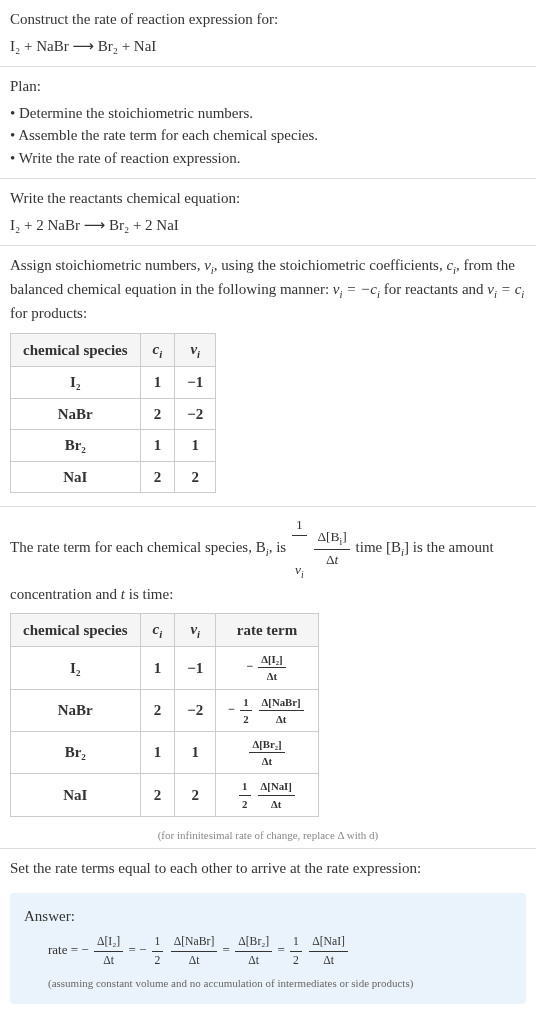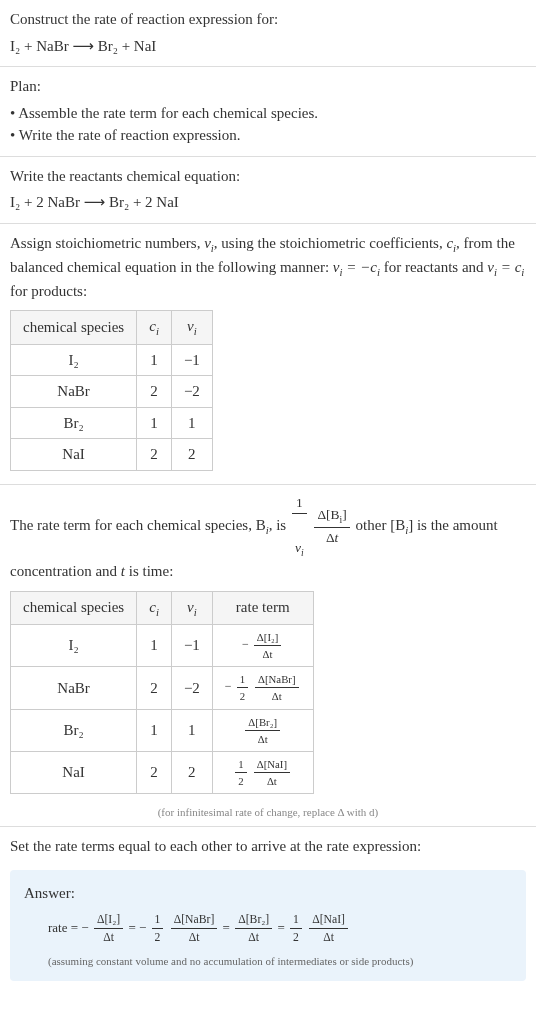--- a/index.html
+++ b/index.html
@@ -20,21 +20,21 @@
 .bullet-list { margin: 4px 0 4px 0; }
 .bullet-list div::before { content: "• "; }
 table {
   border-collapse: collapse;
   margin: 8px 0;
 }
 td, th {
   border: 1px solid #ccc;
   padding: 4px 12px;
   text-align: center;
-  font-weight: normal;
+  font-weight: bold;
 }
 th { background: #f5f5f5; }
 .sub { font-size: 0.72em; vertical-align: sub; }
 .ital { font-style: italic; margin-top: 24px; }
 .frac {
   display: inline-block;
   vertical-align: middle;
   text-align: center;
   font-size: 0.9em;
   margin: 0 2px;
@@ -62,20 +62,21 @@
 <body>
 
 <div class="section">
   <div>Construct the rate of reaction expression for:</div>
   <div class="eq">I₂ + NaBr ⟶ Br₂ + NaI</div>
 </div>
 
 <div class="section">
   <div>Plan:</div>
   <div class="bullet-list">
+    <div>Determine the stoichiometric numbers.</div>
     <div>Assemble the rate term for each chemical species.</div>
     <div>Write the rate of reaction expression.</div>
   </div>
 </div>
 
 <div class="section">
   <div>Write the reactants chemical equation:</div>
   <div class="eq">I₂ + 2 NaBr ⟶ Br₂ + 2 NaI</div>
 </div>
 
@@ -112,21 +113,21 @@
     </tr>
   </tbody>
     </table>
 </div>
 
 <div class="section">
   <div>
     <span>The rate term for each chemical species, B</span><span class="sub ital">i</span><span>, is </span>
     <span class="frac"><span class="num">1</span><span class="den ital">ν<span class="sub">i</span></span></span>
     <span class="frac"><span class="num">Δ[B<span class="sub">i</span>]</span><span class="den">Δ<span class="ital">t</span></span></span>
-    <span> other [B</span><span class="sub ital">i</span><span>] is the amount concentration and </span><span class="ital">t</span><span> is time:</span>
+    <span> time [B</span><span class="sub ital">i</span><span>] is the amount concentration and </span><span class="ital">t</span><span> is time:</span>
   </div>
 
   <table>
     <tbody>
         <tr>
       <th>chemical species</th>
       <th><span class="ital">c<span class="sub">i</span></span></th>
       <th><span class="ital">ν<span class="sub">i</span></span></th>
       <th class="rate-term-col">rate term</th>
     </tr>

